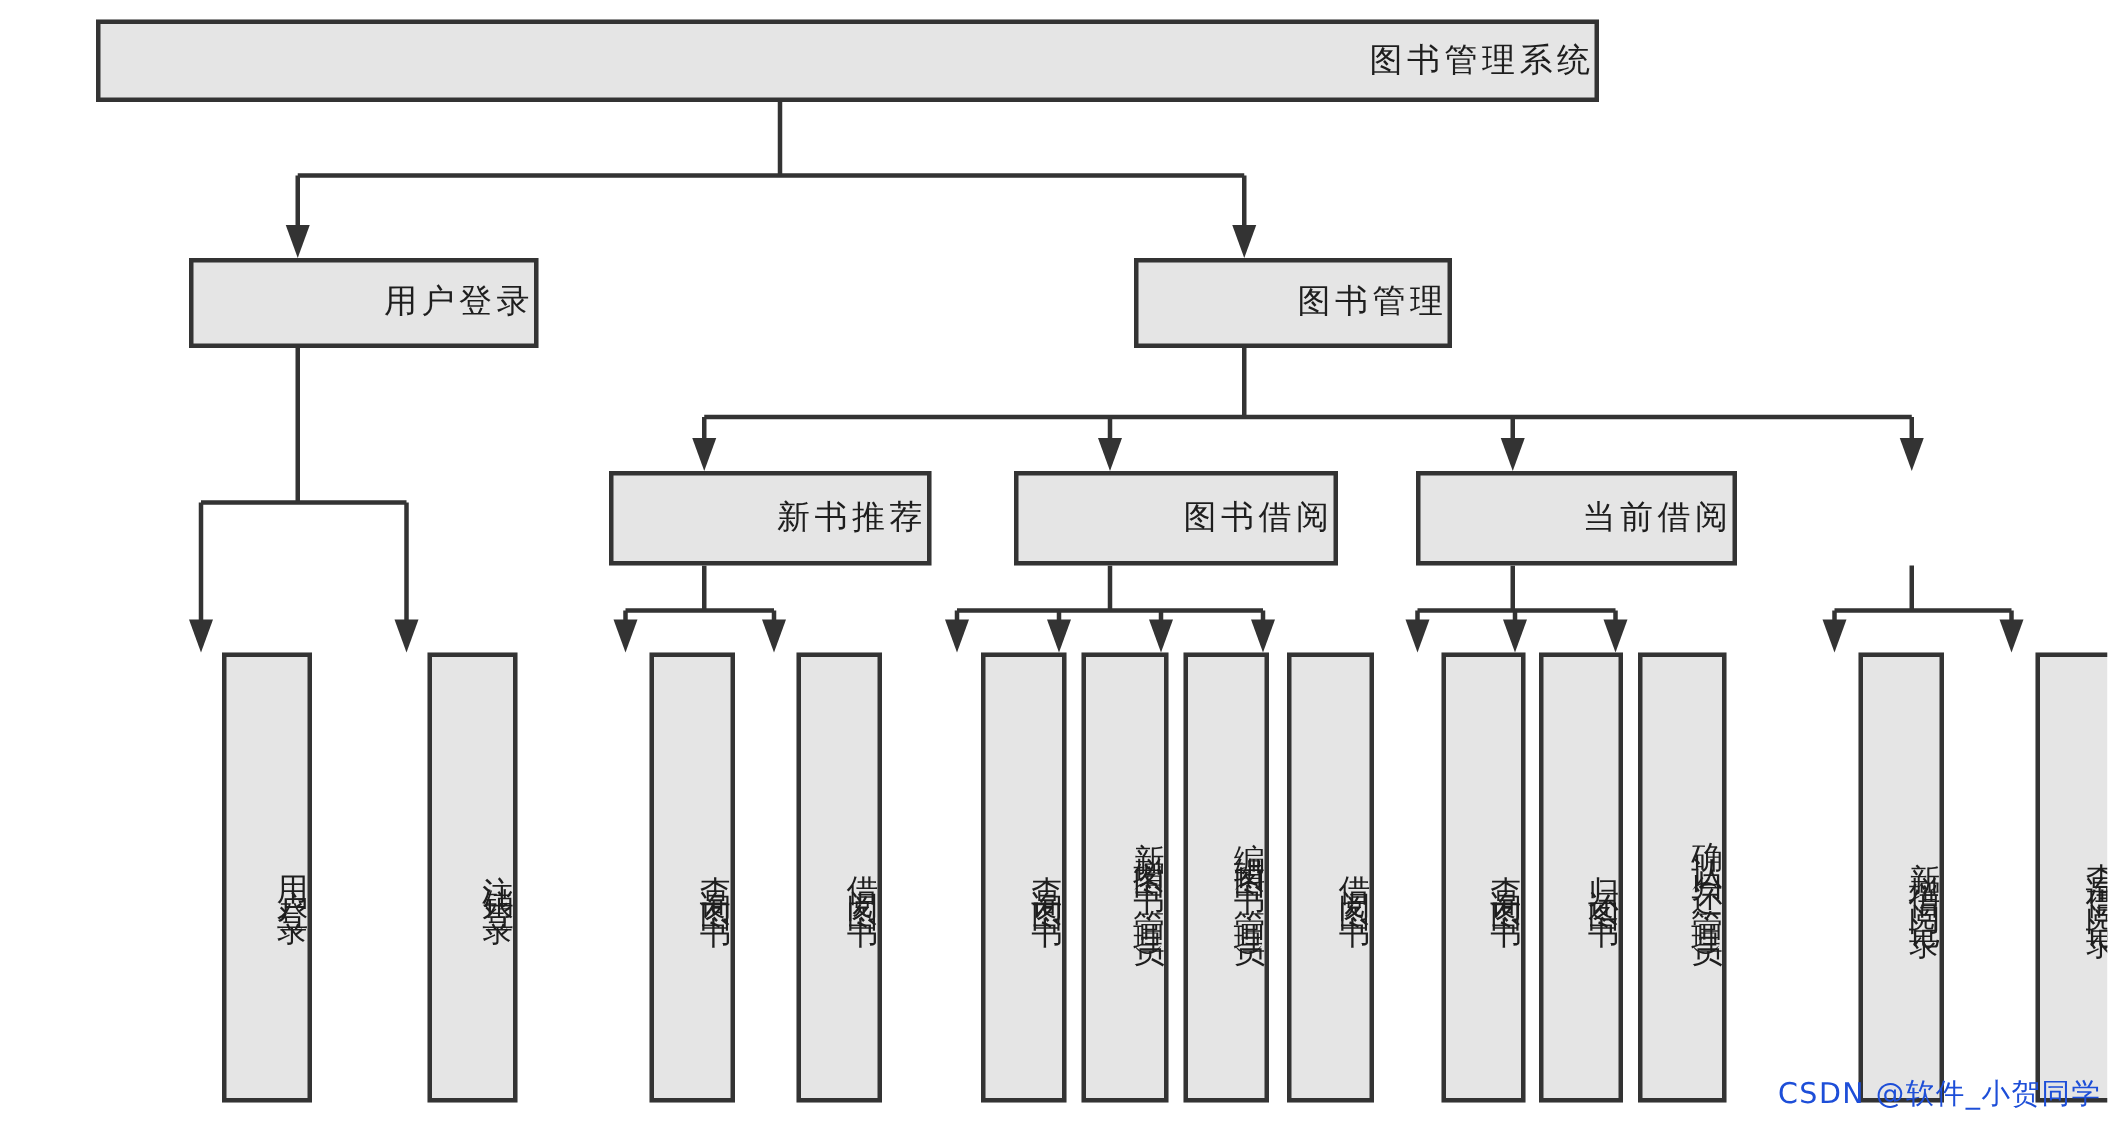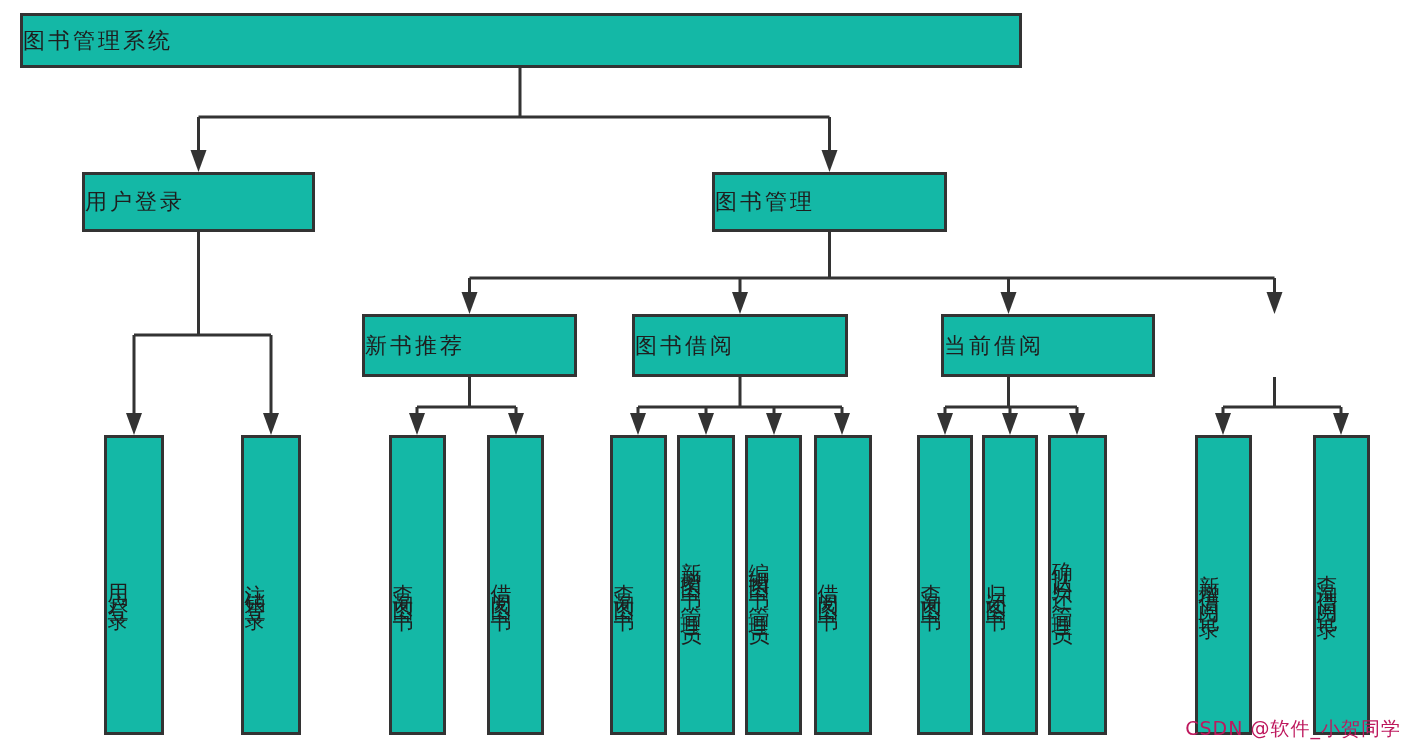--- a/index.html
+++ b/index.html
@@ -8,39 +8,40 @@
     width:1405px;height:747px;
     background:#ffffff;
     font-family:"DejaVu Sans","Liberation Sans",sans-serif;
     overflow:hidden;
   }
   .wires{position:absolute;left:0;top:0;width:1405px;height:747px;z-index:1;}
   .box{
     position:absolute;
     box-sizing:border-box;
     border:3px solid #333333;
-    background:#14b8a6;
-    display:flex;align-items:center;justify-content:flex-start;
+    background:#e5e5e5;
+    display:flex;align-items:center;justify-content:flex-end;
     z-index:2;
     color:#1e1e1e;
+    margin-left:44px;
   }
   .box.h span{
     font-size:22px;letter-spacing:3px;line-height:1;
     white-space:nowrap;color:#1e1e1e;
   }
   .box.v span{
     writing-mode:vertical-rl;
     text-orientation:mixed;
     font-size:21px;letter-spacing:9px;line-height:1;
     color:#1e1e1e;
   }
   .watermark{
     position:absolute;right:4px;bottom:5px;
     font-size:19px;letter-spacing:1px;
-    color:#be185d;z-index:3;white-space:nowrap;
+    color:#1d4ed8;z-index:3;white-space:nowrap;
   }
 </style>
 </head>
 <body>
 
 <div class="canvas">
 
   <svg class="wires" viewBox="0 0 1405 747" xmlns="http://www.w3.org/2000/svg">
     <g stroke="#333333" stroke-width="3" fill="none">
 
@@ -81,31 +82,31 @@
     </g>
   </svg>
 
   <div class="box h" style="left:20px;top:13px;width:1002px;height:55px">
     <span>图书管理系统</span>
   </div>
 
   <div class="box h" style="left:82px;top:172px;width:233px;height:60px">
     <span>用户登录</span>
   </div>
-  <div class="box h" style="left:712px;top:172px;width:235px;height:60px">
+  <div class="box h" style="left:712px;top:172px;width:212px;height:60px">
     <span>图书管理</span>
   </div>
 
   <div class="box h" style="left:632px;top:314px;width:216px;height:63px">
     <span>图书借阅</span>
   </div>
   <div class="box h" style="left:362px;top:314px;width:215px;height:63px">
     <span>新书推荐</span>
   </div>
-  <div class="box h" style="left:941px;top:314px;width:214px;height:63px">
+  <div class="box h" style="left:900px;top:314px;width:214px;height:63px">
     <span>当前借阅</span>
   </div>
 
   <div class="box v" style="left:104px;top:435px;width:60px;height:300px">
     <span>用户登录</span>
   </div>
   <div class="box v" style="left:241px;top:435px;width:60px;height:300px">
     <span>注销登录</span>
   </div>
 

